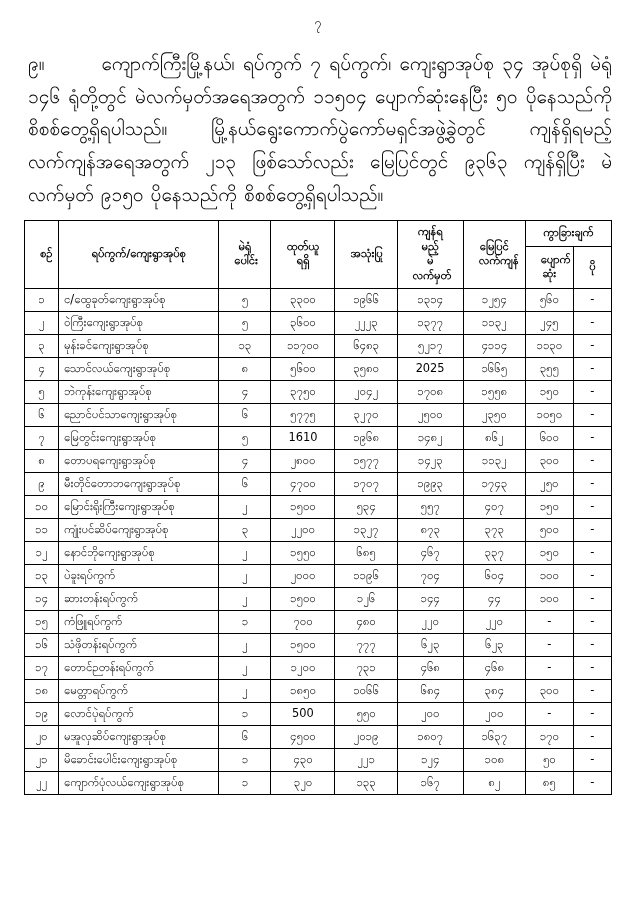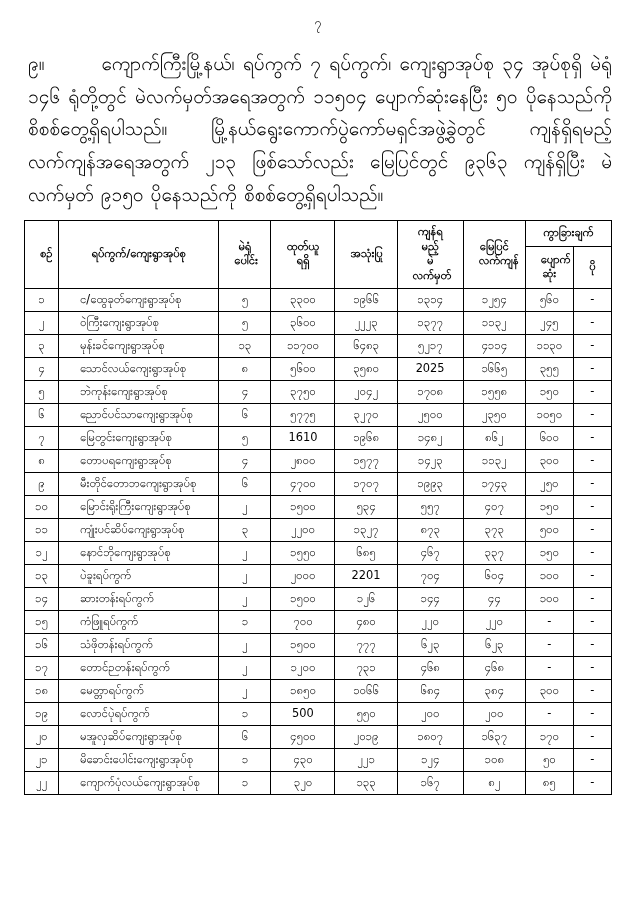--- a/index.html
+++ b/index.html
@@ -50,21 +50,21 @@
     box-sizing: border-box;
   }
   table.data thead th {
     font-size: 11.2px;
     padding: 4px 15px;
     font-weight: bold;
     line-height: 1.3;
   }
   table.data td.name {
     text-align: left;
-    padding-left: 21px;
+    padding-left: 5px;
     white-space: nowrap;
     overflow: hidden;
   }
   .col-no      { width: 34px; }
   .col-name    { width: 160px; }
   .col-village { width: 52px; }
   .col-house   { width: 64px; }
   .col-pop     { width: 62px; }
   .col-elig    { width: 66px; }
   .col-land    { width: 62px; }
@@ -245,21 +245,21 @@
           <td>၄၆၇</td>
           <td>၃၃၇</td>
           <td>၁၅၀</td>
           <td>-</td>
         </tr>
       <tr>
           <td>၁၃</td>
           <td class="name">ပဲခူးရပ်ကွက်</td>
           <td>၂</td>
           <td>၂၀၀၀</td>
-          <td>2201</td>
+          <td>၁၁၉၆</td>
           <td>၇၀၄</td>
           <td>၆၀၄</td>
           <td>၁၀၀</td>
           <td>-</td>
         </tr>
       <tr>
           <td>၁၄</td>
           <td class="name">ဆားတန်းရပ်ကွက်</td>
           <td>၂</td>
           <td>၁၅၀၀</td>

